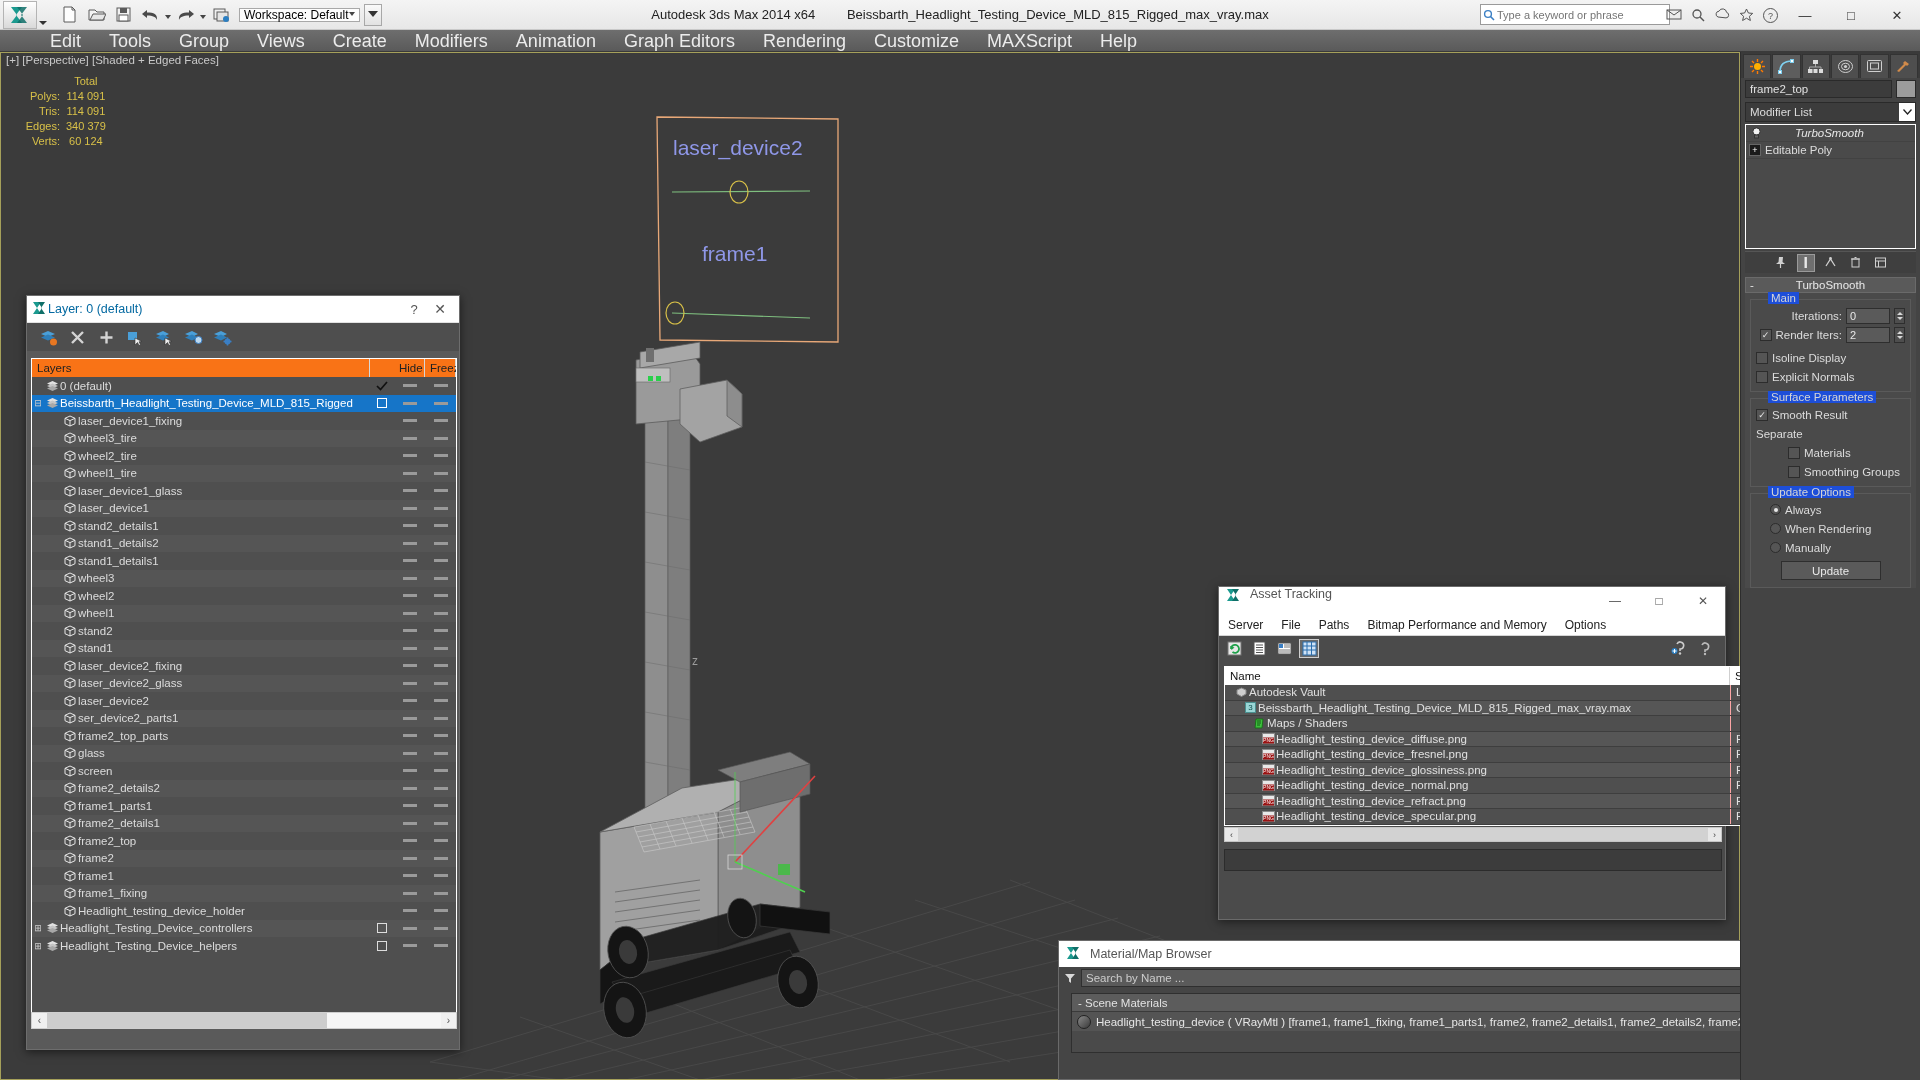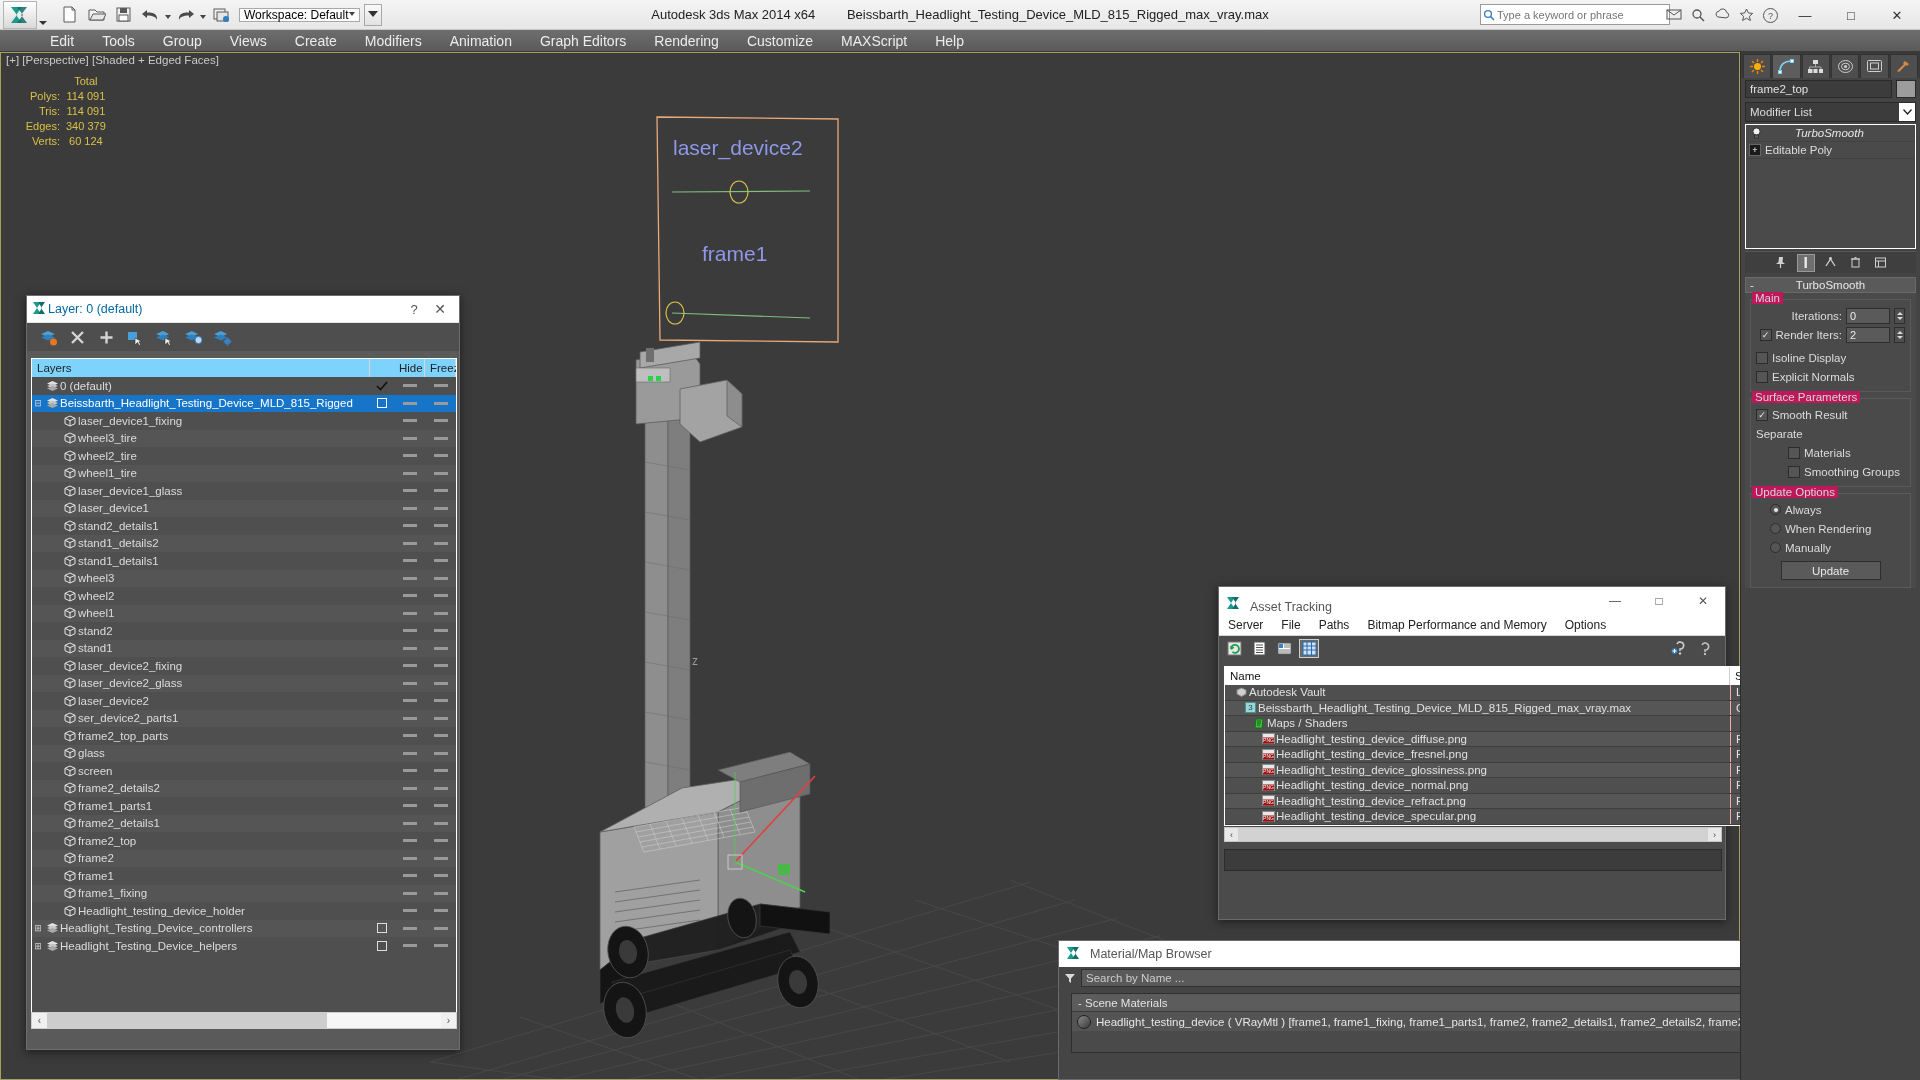--- a/index.html
+++ b/index.html
@@ -58,21 +58,21 @@
   .winbtns{position:absolute;right:0;top:0;height:30px;display:flex;}
   .wbtn{width:46px;height:30px;display:flex;align-items:center;justify-content:center;color:#333;font-size:13px;}
 
   
   #menubar{
     position:absolute;left:0;top:30px;width:1920px;height:22px;
     background:linear-gradient(#6e6e6e,#5a5a5a);
     display:flex;align-items:center;padding-left:36px;
     border-bottom:1px solid #3a3a3a;
   }
-  #menubar .mi{padding:0 14px;line-height:22px;color:#ececec;font-size:14px;}
+  #menubar .mi{padding:0 14px;line-height:22px;color:#ececec;font-size:18px;}
 
   
   #viewport{
     position:absolute;left:0;top:52px;width:1740px;height:1028px;
     background:#3b3b3b;overflow:hidden;
   }
   #vplabel{position:absolute;left:6px;top:2px;font-size:11.5px;color:#c9c9c9;}
   #stats{position:absolute;left:14px;top:22px;font-size:11px;color:#d8c048;line-height:15px;}
   #stats table{border-collapse:collapse;}
   #stats td{padding:0 6px 0 0;font-size:11px;color:#d8c048;}
@@ -92,21 +92,21 @@
   }
   .dlg-title .t{flex:1;color:#0369a1;font-size:12.5px;margin-left:0;}
   .dlg-title .q{width:22px;text-align:center;color:#555;font-size:13px;}
   .dlg-title .x{width:30px;text-align:center;color:#555;font-size:14px;}
   .layer-tools{height:28px;background:#4e4e4e;display:flex;align-items:center;gap:5px;padding:0 9px;}
   .ltool{width:24px;height:22px;display:flex;align-items:center;justify-content:center;}
   .lgrid{
     position:absolute;left:4px;top:62px;width:426px;height:655px;
     background:#4f4f4f;border:1px solid #fff;overflow:hidden;
   }
-  .lhead{height:18px;background:#7dd3fc;display:flex;font-size:11.5px;color:#222;}
+  .lhead{height:18px;background:#f97316;display:flex;font-size:11.5px;color:#222;}
   .lhead .c{line-height:18px;padding-left:5px;border-right:1px solid #d6d6d6;}
   .lrows{position:relative;}
   .lrow{height:17.5px;display:flex;align-items:center;font-size:11.5px;color:#dcdcdc;}
   .lrow.alt{background:#555;}
   .lrow.sel{background:#1675c8;color:#ffffff;}
   .lrow .exp{width:12px;text-align:center;font-size:9px;color:#cfcfcf;flex:0 0 12px;}
   .lrow .ico{width:16px;flex:0 0 16px;display:flex;align-items:center;justify-content:center;}
   .lrow .nm{flex:1;white-space:nowrap;overflow:hidden;}
   .lrow .chk{width:24px;flex:0 0 24px;display:flex;align-items:center;justify-content:center;}
   .lrow .hd,.lrow .fz{width:31px;flex:0 0 31px;display:flex;align-items:center;justify-content:center;}
@@ -119,21 +119,21 @@
   }
   .hscroll .arr{width:15px;text-align:center;font-size:10px;color:#555;}
   .hscroll .track{flex:1;height:15px;background:#f6f6f6;position:relative;}
   .hscroll .thumb{position:absolute;left:0;top:0;height:15px;width:280px;background:#cdcdcd;}
 
   
   #assetdlg{
     position:absolute;left:1218px;top:586px;width:508px;height:334px;
     background:#4b4b4b;border:1px solid #6a6a6a;box-shadow:0 2px 9px rgba(0,0,0,.5);
   }
-  .at-title{height:27px;background:#fff;display:flex;align-items:flex-end;padding-left:6px;}
+  .at-title{height:27px;background:#fff;display:flex;align-items:flex-start;padding-left:6px;}
   .at-title .t{flex:1;margin-left:8px;color:#555;font-size:12.5px;}
   .at-title .b{width:44px;height:27px;display:flex;align-items:center;justify-content:center;color:#555;font-size:12px;}
   .at-menu{height:22px;background:#fff;display:flex;align-items:center;font-size:12px;color:#222;border-bottom:1px solid #d5d5d5;}
   .at-menu .mi{padding:0 9px;line-height:22px;}
   .at-tools{height:24px;background:#4b4b4b;display:flex;align-items:center;padding:0 5px;gap:5px;}
   .atool{width:20px;height:19px;display:flex;align-items:center;justify-content:center;}
   .atool.active{border:1px solid #cfcfcf;background:#6a6a6a;}
   .at-right{margin-left:auto;display:flex;gap:6px;padding-right:6px;}
   .at-grid{position:absolute;left:5px;top:79px;width:579px;height:160px;border:1px solid #fff;overflow:hidden;background:#4f4f4f;}
   .at-head{height:18px;background:#fff;display:flex;font-size:11.5px;color:#111;}
@@ -185,21 +185,21 @@
   .mrow.italic .lbl{font-style:italic;color:#e6e6e6;padding-left:28px;}
   .mrow .lbl{color:#dcdcdc;}
   .cp-stackbtns{height:22px;display:flex;align-items:center;justify-content:center;gap:7px;margin:2px 4px;background:#3f3f3f;border-top:1px solid #555;}
   .sbtn{width:18px;height:18px;display:flex;align-items:center;justify-content:center;}
   .sbtn.on{background:#6f6f6f;border:1px solid #9a9a9a;}
   .rollup{margin:4px 4px 0 4px;background:#4a4a4a;}
   .rollup-h{height:16px;background:#5a5a5a;display:flex;align-items:center;font-size:11.5px;color:#e8e8e8;padding-left:4px;border:1px solid #6a6a6a;}
   .rollup-h .mn{margin-right:6px;}
   .rollup-h .tt{flex:1;text-align:center;padding-right:14px;}
   .group{margin:6px 5px;border:1px solid #5a5a5a;padding:6px 5px 5px 5px;position:relative;}
-  .group > .gt{position:absolute;top:-8px;left:1px;background:#be185d;padding:0 3px;font-size:11.5px;color:#d5d5d5;}
+  .group > .gt{position:absolute;top:-8px;left:17px;background:#1d4ed8;padding:0 3px;font-size:11.5px;color:#d5d5d5;}
   .frow{display:flex;align-items:center;height:19px;font-size:11.5px;color:#dcdcdc;gap:4px;}
   .frow.right{justify-content:flex-end;}
   .spin{width:44px;height:16px;background:#5a5a5a;border:1px solid #2e2e2e;font-size:11px;color:#e8e8e8;padding-left:3px;line-height:14px;}
   .spbtn{width:11px;height:16px;background:#4e4e4e;border:1px solid #2e2e2e;display:flex;flex-direction:column;align-items:center;justify-content:center;gap:2px;}
   .spbtn i{width:0;height:0;border-left:3px solid transparent;border-right:3px solid transparent;}
   .spbtn i.u{border-bottom:3px solid #d8d8d8;}
   .spbtn i.d{border-top:3px solid #d8d8d8;}
   .cbx{width:12px;height:12px;background:#555;border:1px solid #2c2c2c;display:flex;align-items:center;justify-content:center;font-size:9px;color:#e8e8e8;flex:0 0 12px;}
   .rad{width:11px;height:11px;border-radius:50%;background:#555;border:1px solid #2c2c2c;display:flex;align-items:center;justify-content:center;flex:0 0 11px;}
   .rad i{width:4px;height:4px;border-radius:50%;background:#e8e8e8;}

